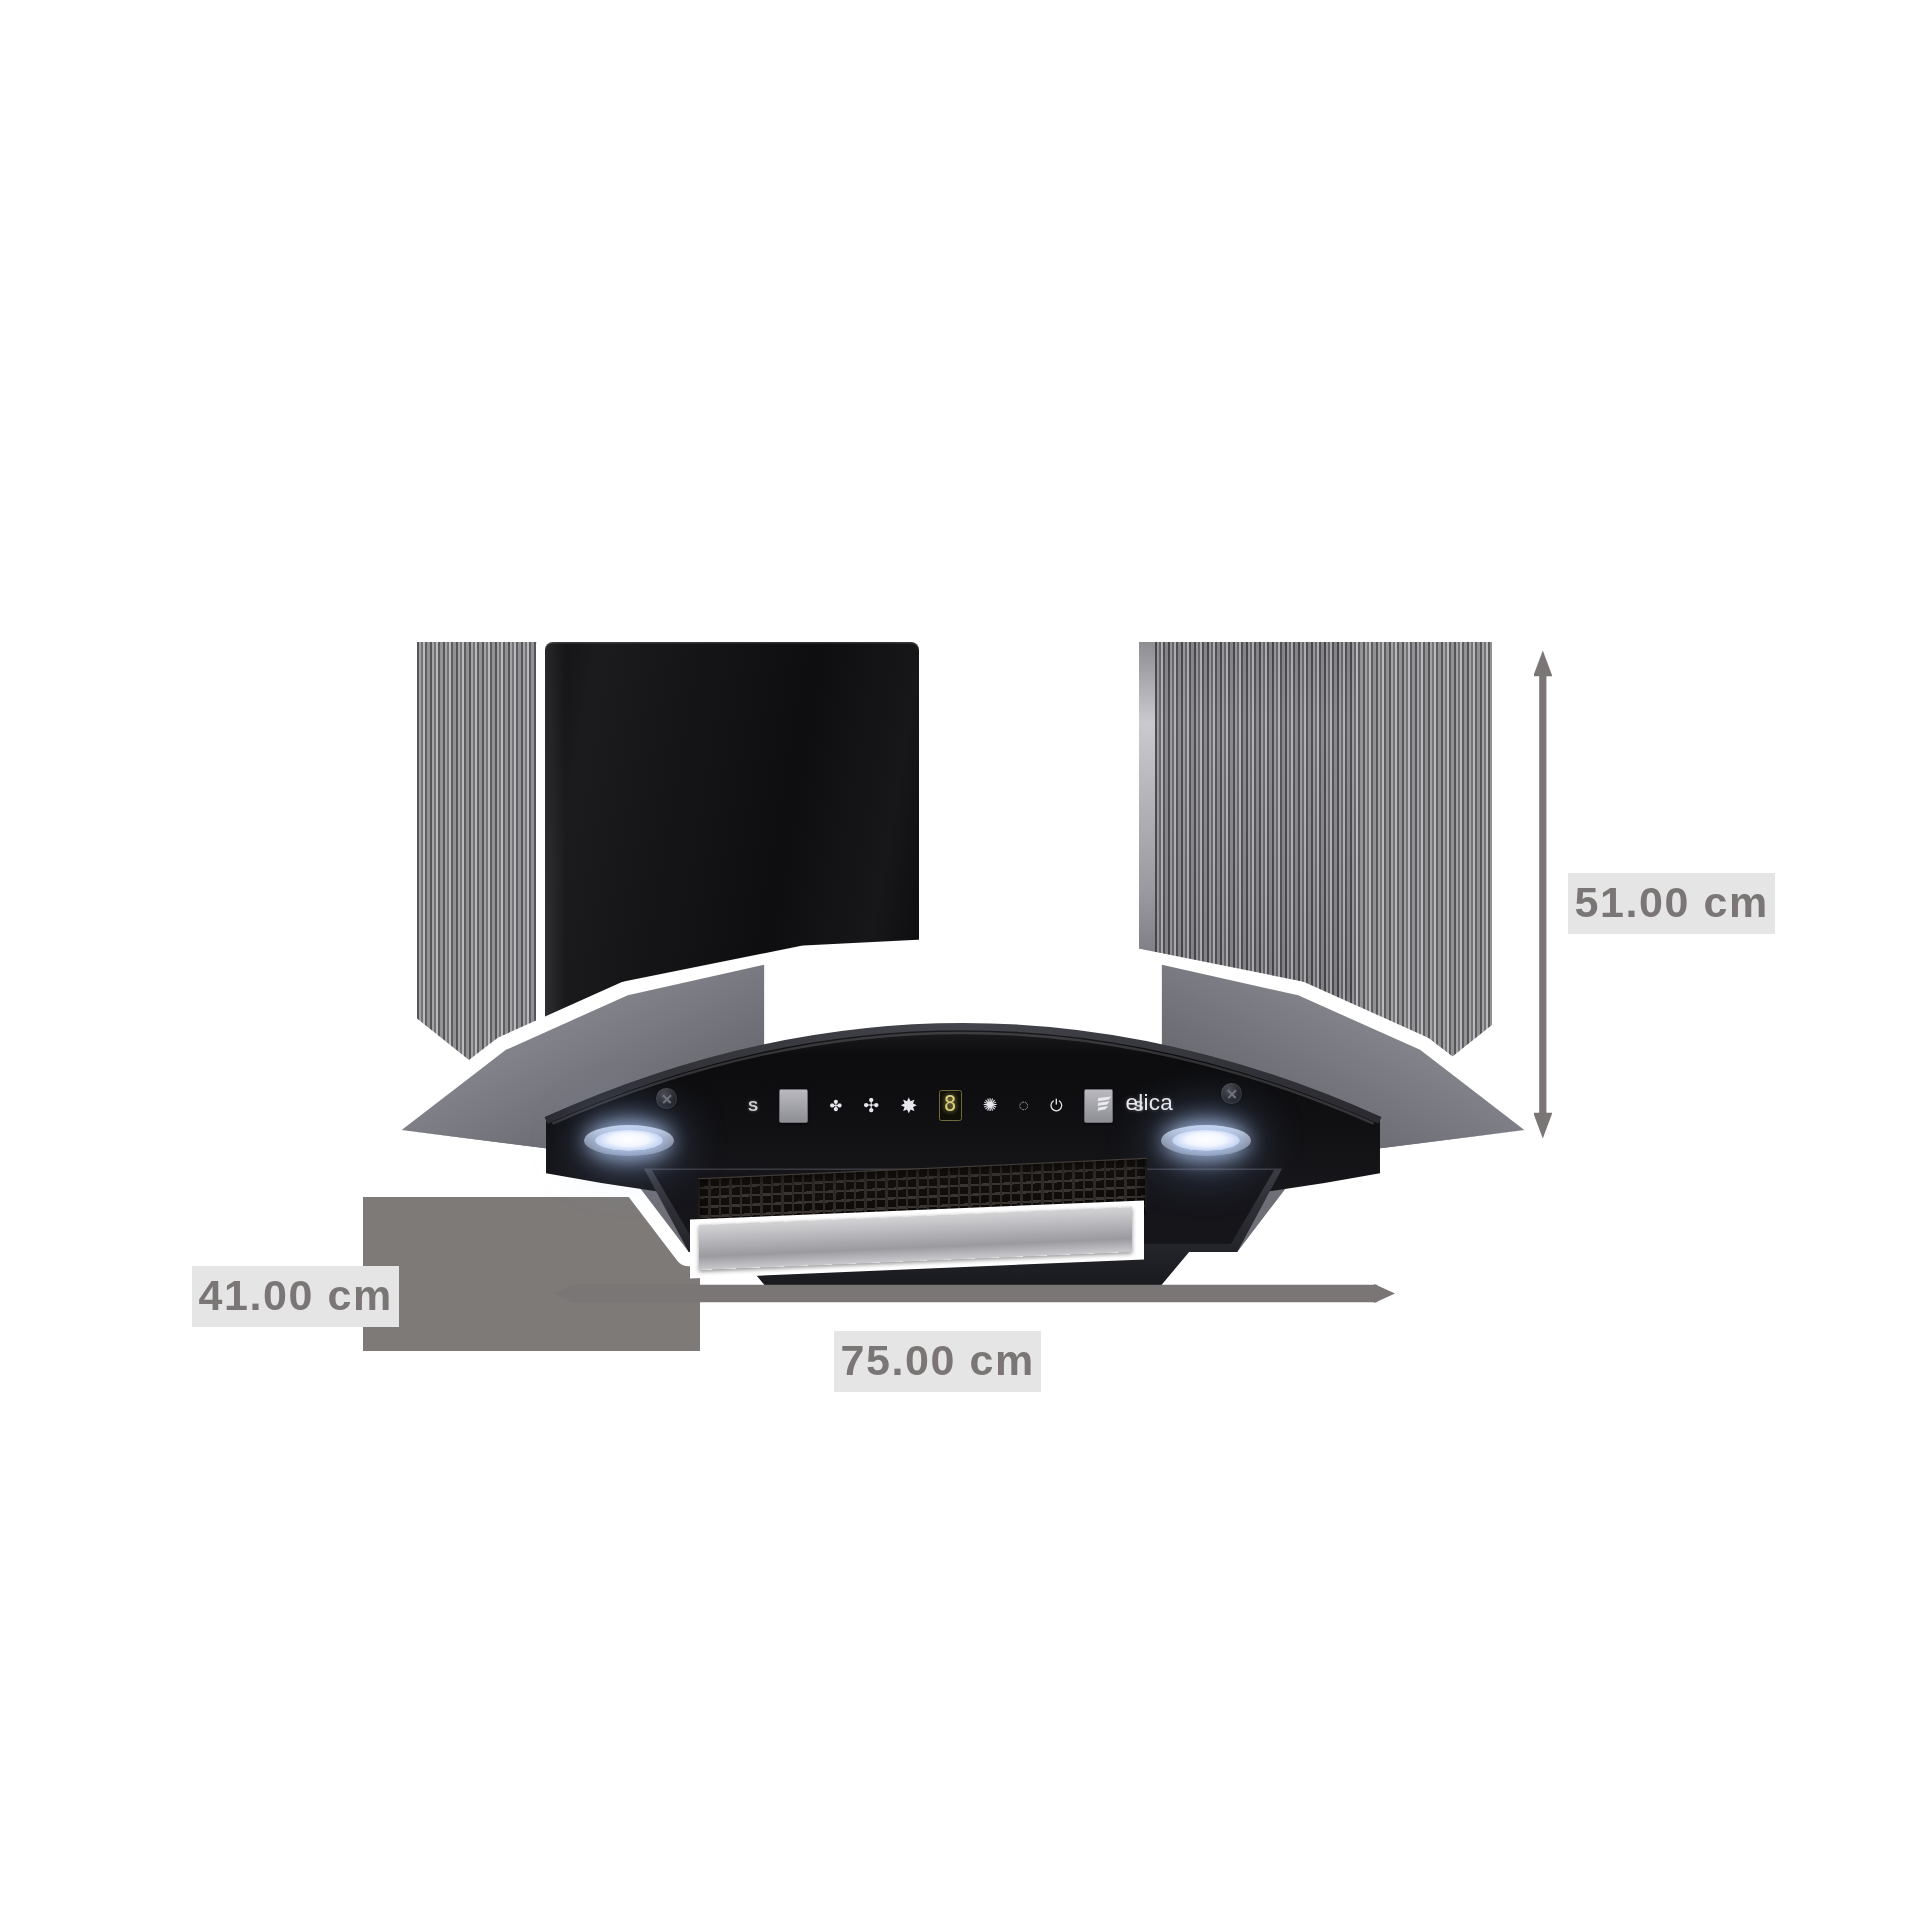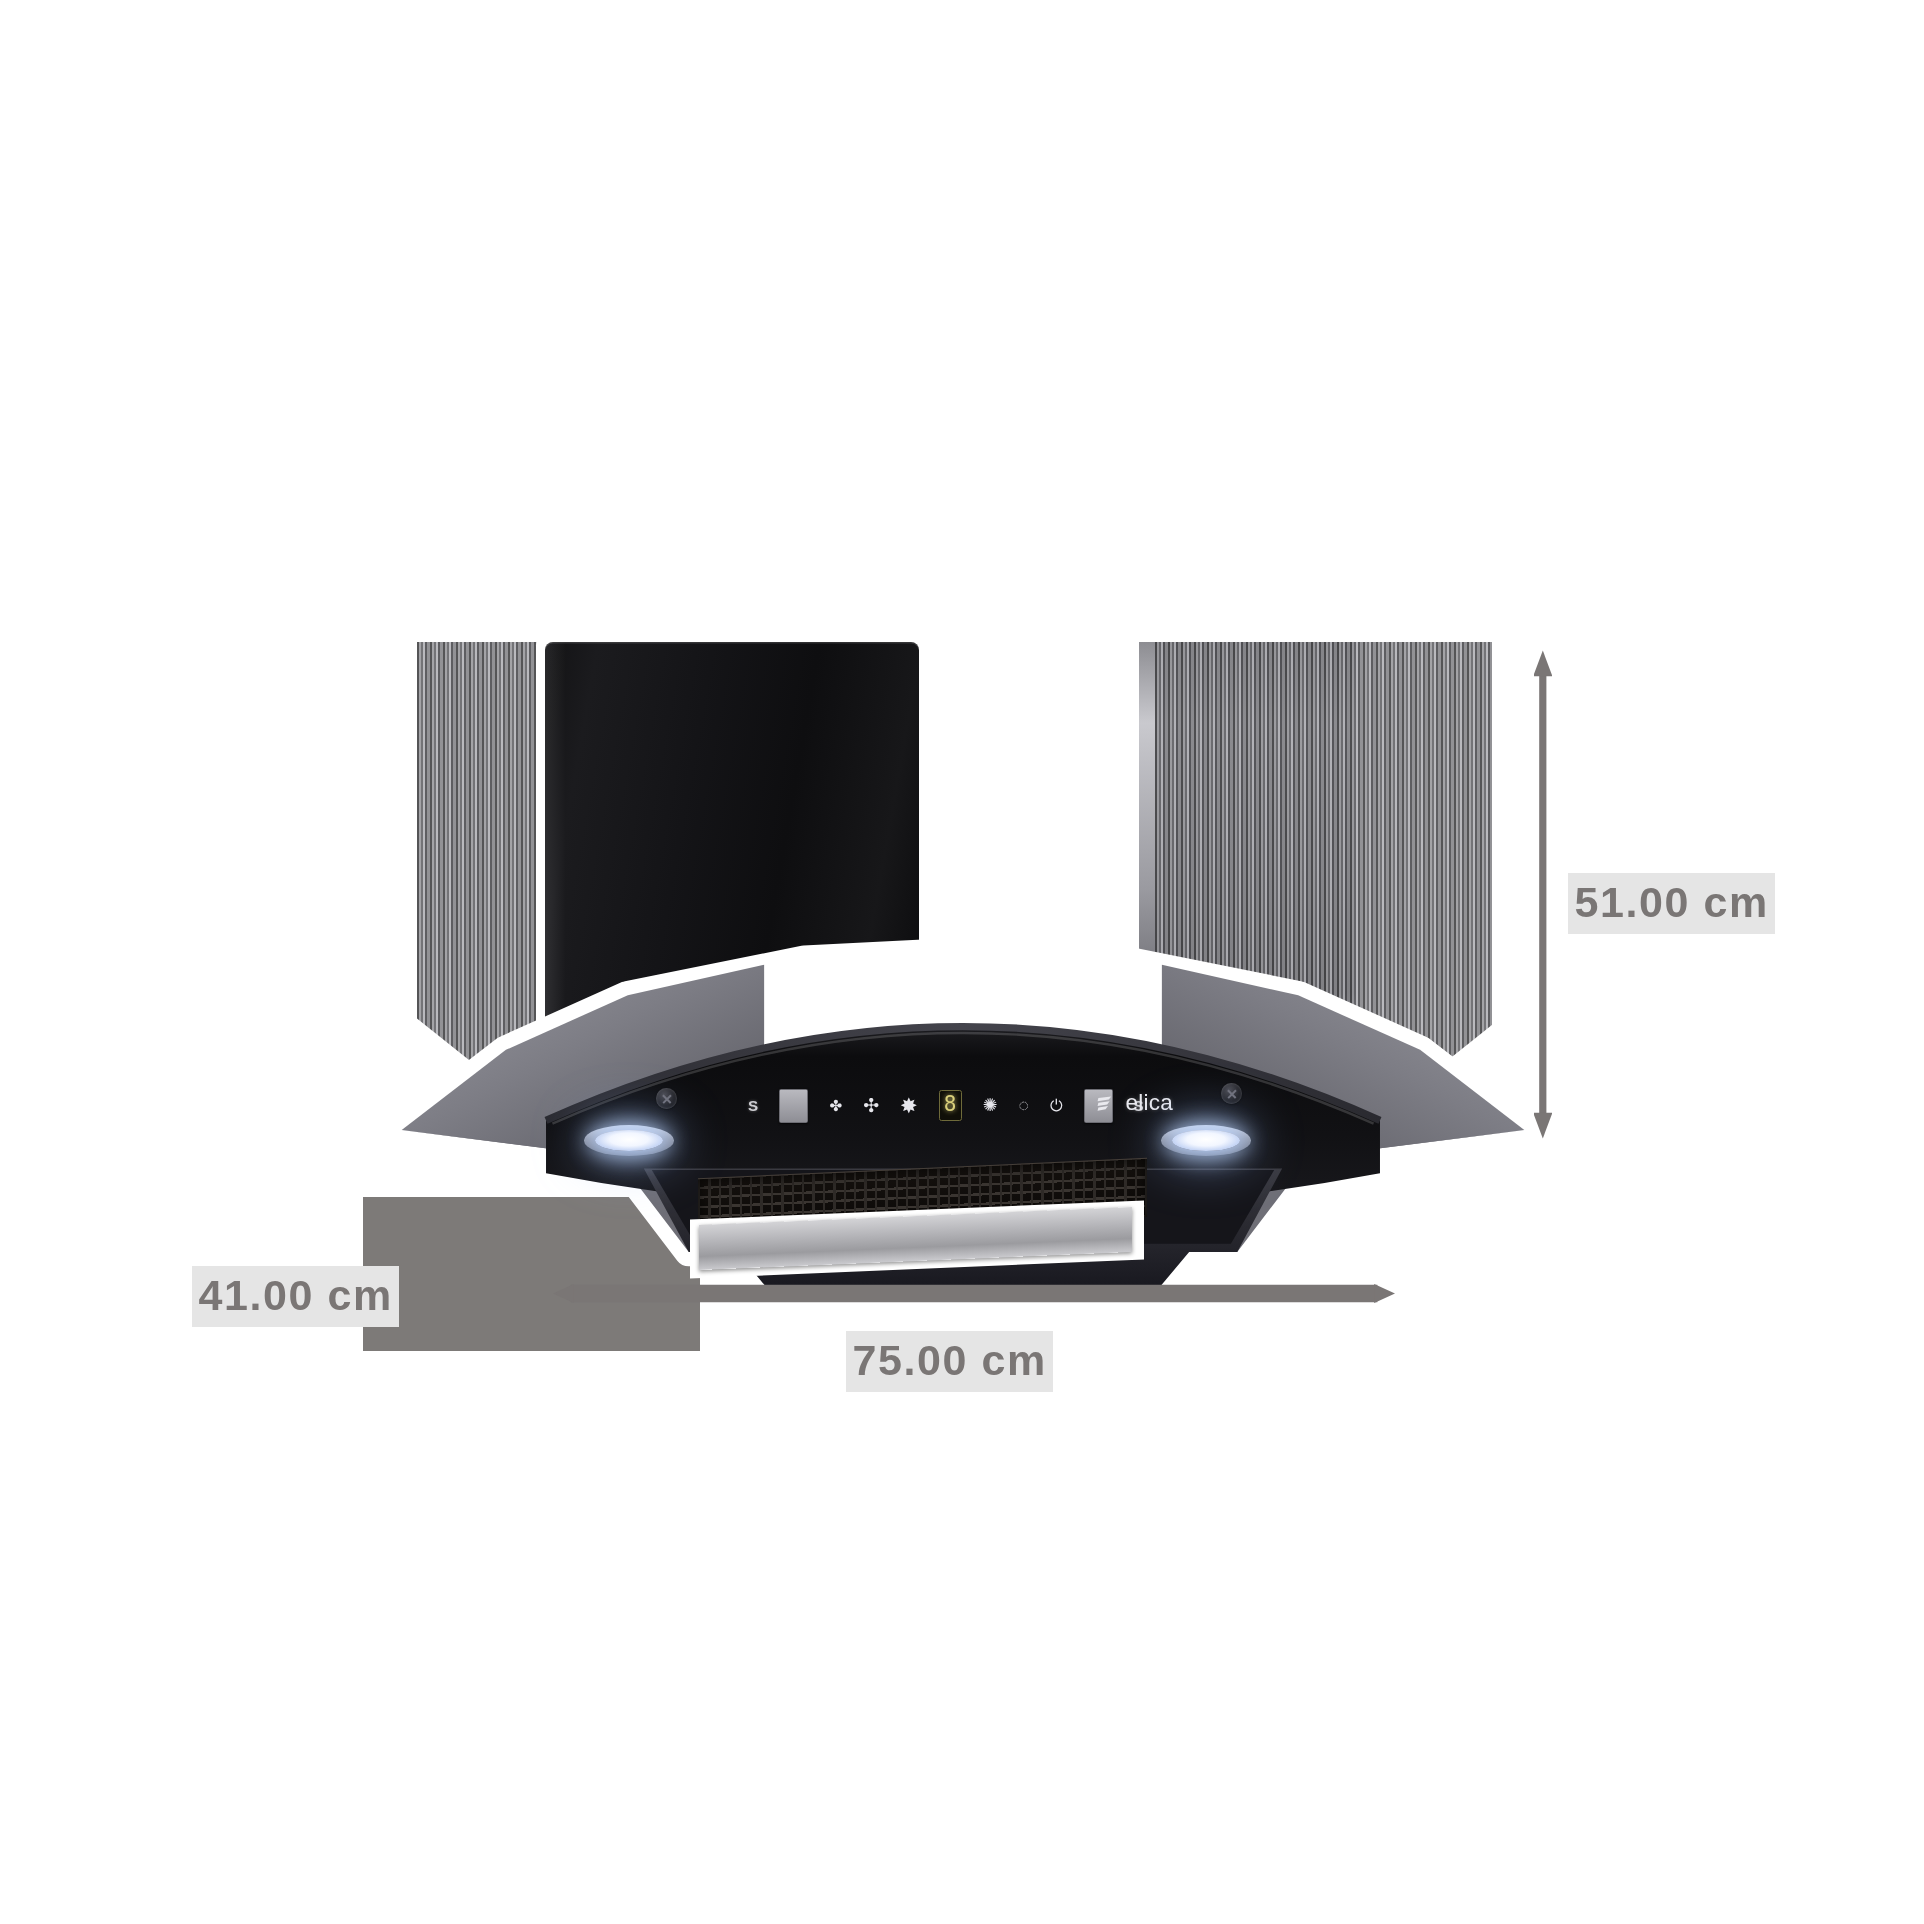--- a/index.html
+++ b/index.html
@@ -267,21 +267,21 @@
     color: #7a7675;
     font-size: 43px;
     font-weight: 700;
     letter-spacing: 1.6px;
     line-height: 1;
     padding: 8px 6.4px 9.6px 6.4px;
     white-space: nowrap;
   }
   .lbl-height { left: 1568px; top: 873px; }
   .lbl-depth  { left: 192px;  top: 1266px; }
-  .lbl-width  { left: 834px; top: 1331px; margin-left: 12px; }
+  .lbl-width  { left: 834px; top: 1331px; }
 
   .arrow-v {
     position: absolute;
     left: 1534px;
     top: 650px;
     width: 17.6px;
     height: 489px;
   }
   .arrow-h {
     position: absolute;

